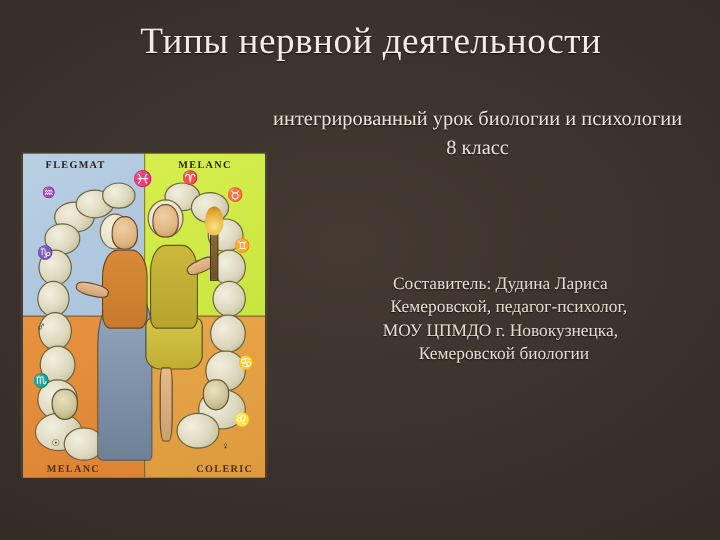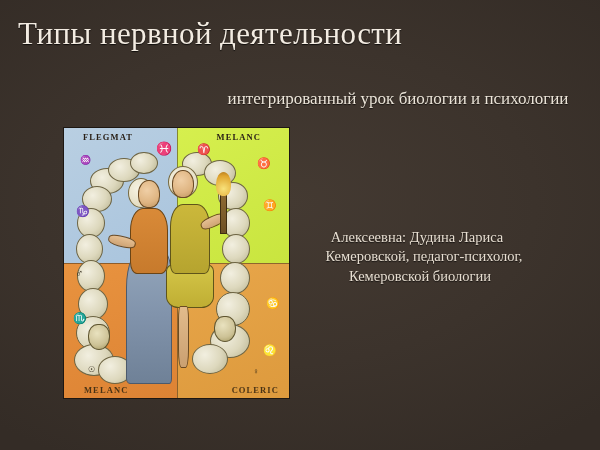--- a/index.html
+++ b/index.html
@@ -13,21 +13,21 @@
     position:absolute; inset:0;
     width:600px; height:450px;
     background:
       radial-gradient(ellipse 75% 65% at 48% 45%, #443a32 0%, #3c332c 55%, #342c26 100%);
     overflow:hidden;
   }
   
   #title {
     position:absolute;
     left:0; right:0; top:16px;
-    text-align:left;
+    text-align:center;
     color:#f3ece2;
     font-size:31px;
     font-weight:400;
     letter-spacing:0.4px;
     line-height:1.15;
     text-shadow:0 1px 1px rgba(0,0,0,.75);
     padding-left:18px;
   }
   
   #subtitle {
@@ -53,25 +53,24 @@
     text-shadow:0 1px 1px rgba(0,0,0,.7);
   }
   #author .ln { display:block; }
   #author .ln.l1 { text-indent:0; }
   #author .ln.l2 { padding-left:14px; }
   #author .ln.l4 { padding-left:6px; }
   
   #illustration {
     position:absolute;
     left:18px; top:127px;
-    width:227px; height:272px;
+    width:204px; height:272px;
     border:1px solid #1d1712;
     background:#c9b089;
     overflow:hidden;
-    margin-left:45px;
   }
   .quad { position:absolute; width:50%; height:50%; }
   .q-flegmat  { left:0;   top:0;   background:linear-gradient(150deg,#b9cfe2 0%,#a9c4dd 100%); }
   .q-sangvin  { left:50%; top:0;   background:linear-gradient(150deg,#d6ef4e 0%,#c9e53f 100%); }
   .q-melanc   { left:0;   top:50%; background:linear-gradient(160deg,#e8933f 0%,#dd8334 100%); }
   .q-coleric  { left:50%; top:50%; background:linear-gradient(160deg,#e8a64a 0%,#dd9a3d 100%); }
   .qlabel {
     position:absolute;
     font-family:"Liberation Serif", serif;
     font-size:8.5px;
@@ -193,25 +192,27 @@
 </head>
 <body>
 
 <div id="slide">
 
   <div id="title">Типы нервной деятельности</div>
 
   <div id="subtitle">
     <span>интегрированный урок биологии и</span>
     <span>психологии</span>
+    <span class="grade">8 класс</span>
   </div>
 
   <div id="author">
-    <span class="ln l1">Алексеевна: Дудина Лариса</span>
+    <span class="ln l1">Составитель: Дудина Лариса</span>
     <span class="ln l2">Кемеровской, педагог-психолог,</span>
+    <span class="ln l3">МОУ ЦПМДО г. Новокузнецка,</span>
     <span class="ln l4">Кемеровской биологии</span>
   </div>
 
   <div id="illustration">
 
     <div class="quad q-flegmat"></div>
     <div class="quad q-sangvin"></div>
     <div class="quad q-melanc"></div>
     <div class="quad q-coleric"></div>
 

